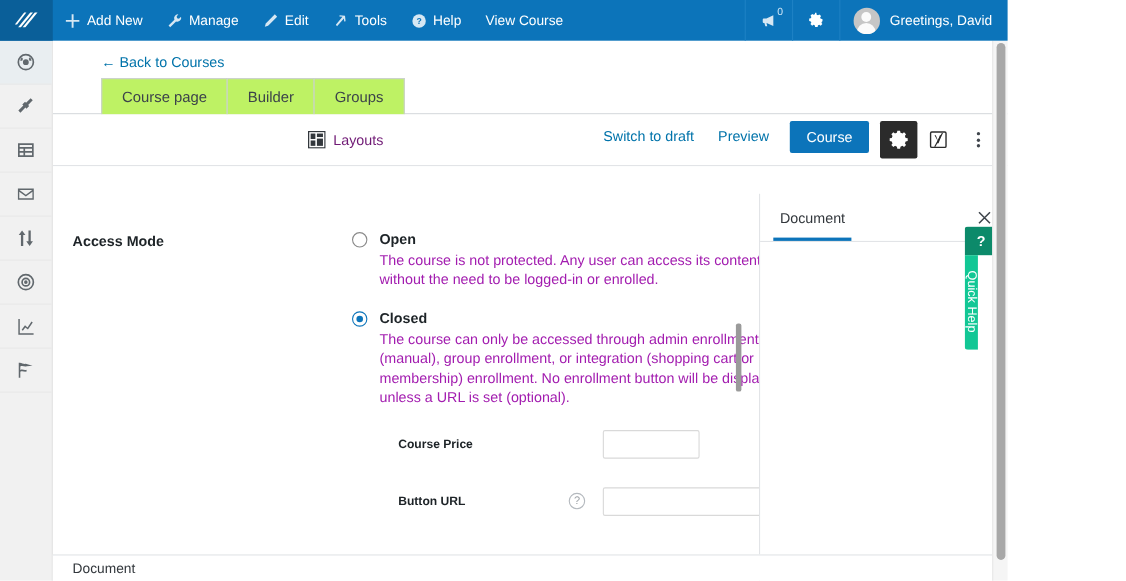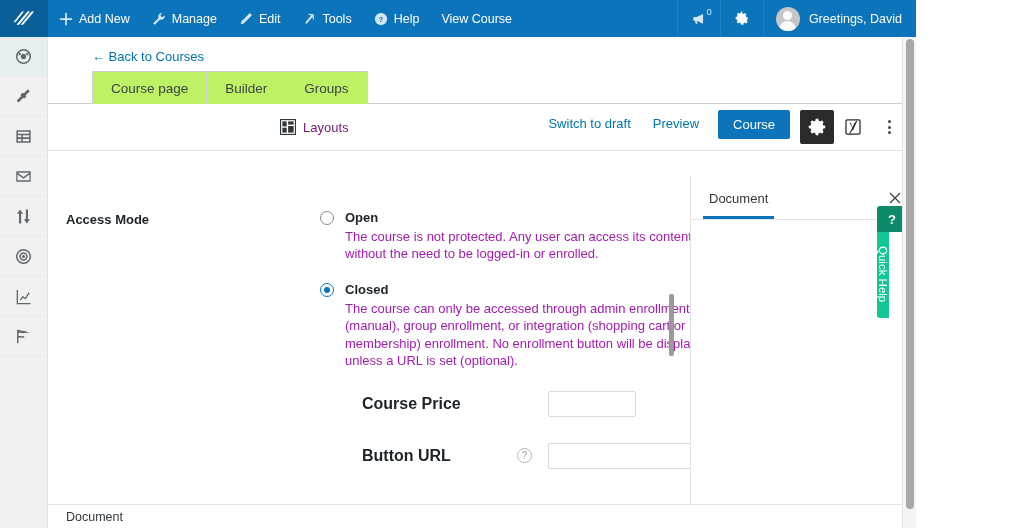--- a/index.html
+++ b/index.html
@@ -135,21 +135,21 @@
     width: 6px; height: 6px; border-radius: 50%; background: #0c74ba;
   }
   .radio-title { font-size: 13px; font-weight: bold; color: #1d2327; cursor: pointer; }
   .radio-desc {
     font-size: 13px; color: #a21caf; line-height: 1.32;
     margin: 3px 0 0 25px; max-width: 400px;
   }
 
   .subfields { margin: 22px 0 0 42px; }
   .subrow { display: flex; align-items: center; margin-bottom: 26px; }
-  .sublabel { width: 155px; flex: none; font-size: 16px; font-weight: bold; color: #1d2327; }
+  .sublabel { width: 155px; flex: none; font-size: 11px; font-weight: bold; color: #1d2327; }
   .helpic {
     width: 15px; height: 15px; border-radius: 50%; border: 1px solid #b4b9be;
     color: #9ba0a5; font-size: 10px; display: flex; align-items: center;
     justify-content: center; margin-right: 16px; cursor: pointer; flex: none;
   }
   .spacer15 { width: 31px; flex: none; }
   .txtin {
     border: 1px solid #d9d9d9; border-radius: 2px; height: 26px;
     font-size: 13px; padding: 0 7px; background: #fff; outline: none;
     font-family: "Liberation Sans", sans-serif; color: #32373c;

